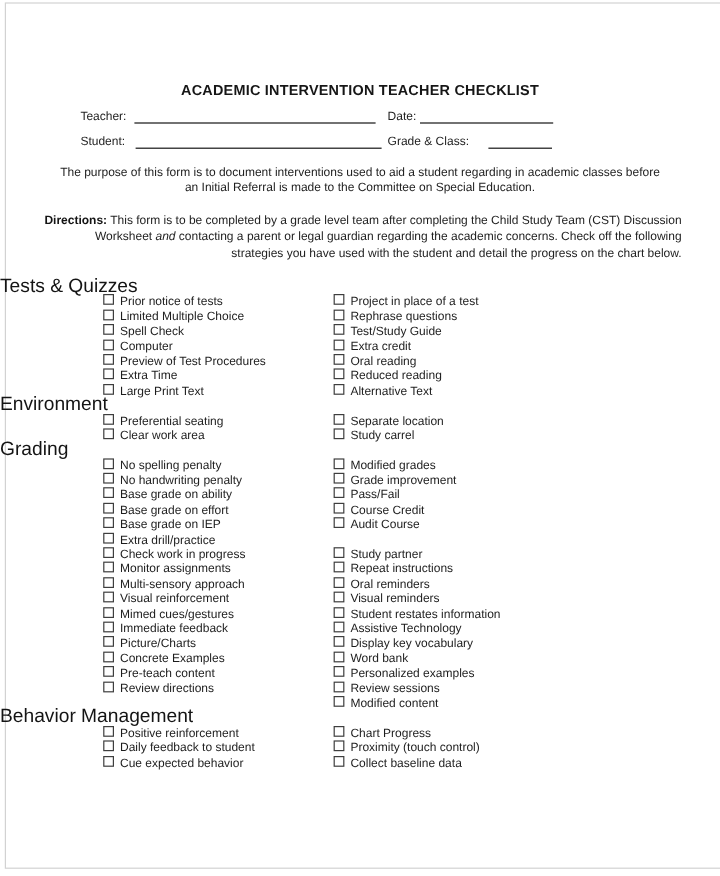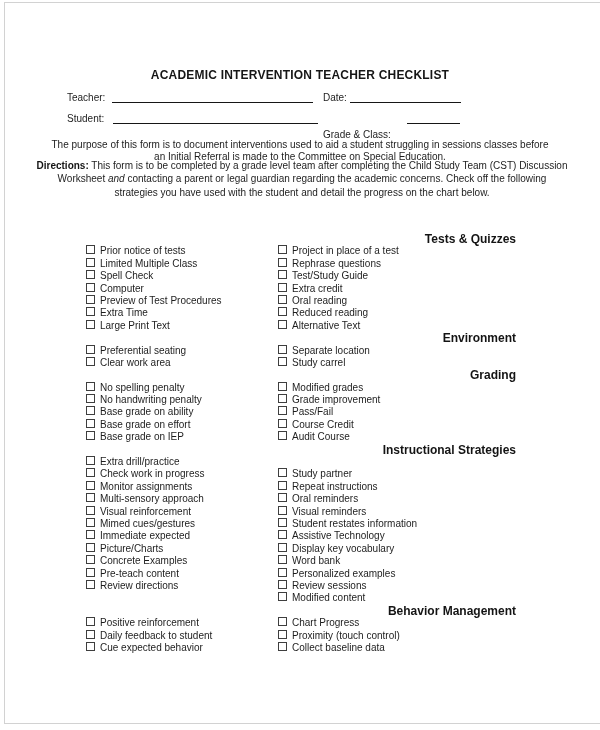--- a/index.html
+++ b/index.html
@@ -56,41 +56,41 @@
     left: 47px;
     width: 506px;
     margin: 0;
     font-size: 10px;
     line-height: 11.5px;
     text-align: center;
     color: #1d1d1d;
   }
   .directions {
     position: absolute;
-    top: 159px;
+    top: 178px;
     left: 36px;
     width: 532px;
     margin: 0;
     font-size: 10px;
     line-height: 13.3px;
-    text-align: center;
+    text-align: right;
     color: #1d1d1d;
   }
   .directions b { color: #141414; }
   .checklist {
     position: absolute;
     top: 233px;
     left: 0;
     width: 600px;
   }
   .section-heading {
     width: 516px;
-    text-align: right;
-    font-size: 12px;
-    font-weight: bold;
+    text-align: left;
+    font-size: 16px;
+    font-weight: normal;
     line-height: 12.4px;
     height: 12.4px;
     color: #141414;
     white-space: nowrap;
   }
   .crow {
     position: relative;
     height: 12.4px;
     font-size: 10px;
     line-height: 12.4px;
@@ -124,35 +124,35 @@
 
   <span class="flabel" style="left:67px; top:92px;">Teacher:</span>
   <div class="fline" style="left:112px; top:102px; width:201px;"></div>
 
   <span class="flabel" style="left:323px; top:92px;">Date:</span>
   <div class="fline" style="left:350px; top:102px; width:111px;"></div>
 
   <span class="flabel" style="left:67px; top:113px;">Student:</span>
   <div class="fline" style="left:113px; top:123px; width:205px;"></div>
 
-  <span class="flabel" style="left:323px; top:113px;margin-top:16px;">Grade &amp; Class:</span>
+  <span class="flabel" style="left:323px; top:113px;">Grade &amp; Class:</span>
   <div class="fline" style="left:407px; top:123px; width:53px;"></div>
 
-  <p class="purpose">The purpose of this form is to document interventions used to aid a student struggling in sessions classes before an Initial Referral is made to the Committee on Special Education.</p>
+  <p class="purpose">The purpose of this form is to document interventions used to aid a student regarding in academic classes before an Initial Referral is made to the Committee on Special Education.</p>
 
   <p class="directions"><b>Directions:</b><span>  This form is to be completed by a grade level team after completing the Child Study Team (CST) Discussion Worksheet </span><i>and</i><span> contacting a parent or legal guardian regarding the academic concerns.  Check off the following strategies you have used with the student and detail the progress on the chart below.</span></p>
 
   <div class="checklist" id="checklist">
       <div class="section-heading">Tests &amp; Quizzes</div>
       <div class="crow">
         <div class="cell cl"><span class="cb"></span><span class="cbl">Prior notice of tests</span></div>
         <div class="cell cr"><span class="cb"></span><span class="cbl">Project in place of a test</span></div>
       </div>
       <div class="crow">
-        <div class="cell cl"><span class="cb"></span><span class="cbl">Limited Multiple Class</span></div>
+        <div class="cell cl"><span class="cb"></span><span class="cbl">Limited Multiple Choice</span></div>
         <div class="cell cr"><span class="cb"></span><span class="cbl">Rephrase questions</span></div>
       </div>
       <div class="crow">
         <div class="cell cl"><span class="cb"></span><span class="cbl">Spell Check</span></div>
         <div class="cell cr"><span class="cb"></span><span class="cbl">Test/Study Guide</span></div>
       </div>
       <div class="crow">
         <div class="cell cl"><span class="cb"></span><span class="cbl">Computer</span></div>
         <div class="cell cr"><span class="cb"></span><span class="cbl">Extra credit</span></div>
       </div>
@@ -191,21 +191,20 @@
         <div class="cell cr"><span class="cb"></span><span class="cbl">Pass/Fail</span></div>
       </div>
       <div class="crow">
         <div class="cell cl"><span class="cb"></span><span class="cbl">Base grade on effort</span></div>
         <div class="cell cr"><span class="cb"></span><span class="cbl">Course Credit</span></div>
       </div>
       <div class="crow">
         <div class="cell cl"><span class="cb"></span><span class="cbl">Base grade on IEP</span></div>
         <div class="cell cr"><span class="cb"></span><span class="cbl">Audit Course</span></div>
       </div>
-      <div class="section-heading">Instructional Strategies</div>
       <div class="crow">
         <div class="cell cl"><span class="cb"></span><span class="cbl">Extra drill/practice</span></div>
       </div>
       <div class="crow">
         <div class="cell cl"><span class="cb"></span><span class="cbl">Check work in progress</span></div>
         <div class="cell cr"><span class="cb"></span><span class="cbl">Study partner</span></div>
       </div>
       <div class="crow">
         <div class="cell cl"><span class="cb"></span><span class="cbl">Monitor assignments</span></div>
         <div class="cell cr"><span class="cb"></span><span class="cbl">Repeat instructions</span></div>
@@ -216,21 +215,21 @@
       </div>
       <div class="crow">
         <div class="cell cl"><span class="cb"></span><span class="cbl">Visual reinforcement</span></div>
         <div class="cell cr"><span class="cb"></span><span class="cbl">Visual reminders</span></div>
       </div>
       <div class="crow">
         <div class="cell cl"><span class="cb"></span><span class="cbl">Mimed cues/gestures</span></div>
         <div class="cell cr"><span class="cb"></span><span class="cbl">Student restates information</span></div>
       </div>
       <div class="crow">
-        <div class="cell cl"><span class="cb"></span><span class="cbl">Immediate expected</span></div>
+        <div class="cell cl"><span class="cb"></span><span class="cbl">Immediate feedback</span></div>
         <div class="cell cr"><span class="cb"></span><span class="cbl">Assistive Technology</span></div>
       </div>
       <div class="crow">
         <div class="cell cl"><span class="cb"></span><span class="cbl">Picture/Charts</span></div>
         <div class="cell cr"><span class="cb"></span><span class="cbl">Display key vocabulary</span></div>
       </div>
       <div class="crow">
         <div class="cell cl"><span class="cb"></span><span class="cbl">Concrete Examples</span></div>
         <div class="cell cr"><span class="cb"></span><span class="cbl">Word bank</span></div>
       </div>

